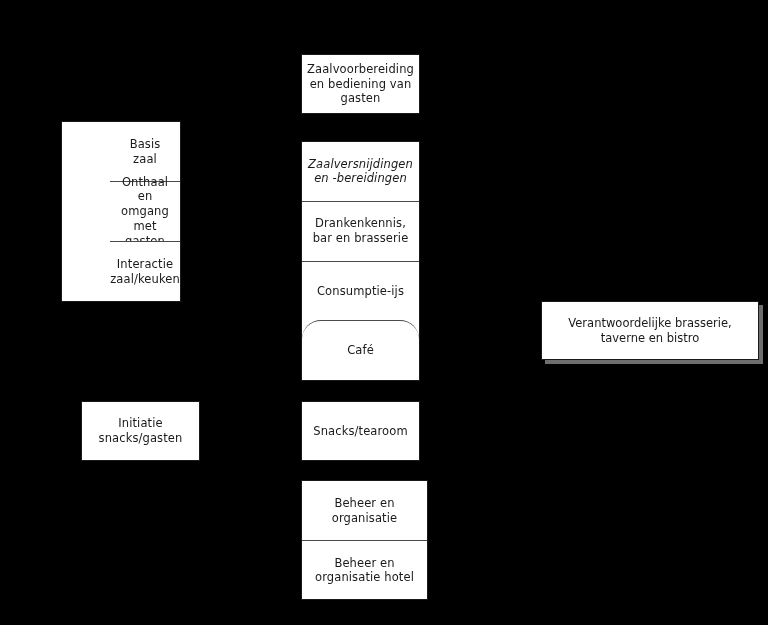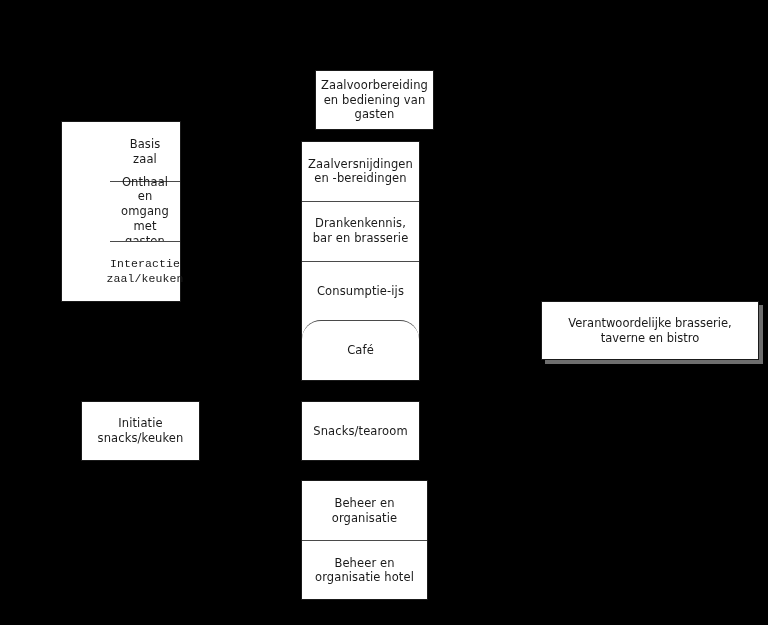--- a/index.html
+++ b/index.html
@@ -75,37 +75,37 @@
 </head>
 <body>
 
 <div id="canvas">
 
   <div class="node" style="left:61px; top:121px; width:120px; height:181px;padding-left:48px;">
     <div class="cell" style="height:60px;">Basis zaal</div>
     <div class="cell" style="height:60px;">Onthaal en
 omgang met
 gasten</div>
-    <div class="cell" style="height:61px;font-family:Liberation Mono, monospace;">Interactie
+    <div class="cell" style="height:61px;">Interactie
 zaal/keuken</div>
   </div>
 
   <div class="node" style="left:81px; top:401px; width:119px; height:60px;">
     <div class="cell" style="height:100%;">Initiatie
-snacks/keuken</div>
+snacks/gasten</div>
   </div>
 
-  <div class="node" style="left:301px; top:70px; width:119px; height:60px;margin-left:14px;">
+  <div class="node" style="left:301px; top:54px; width:119px; height:60px;">
     <div class="cell" style="height:100%;">Zaalvoorbereiding
 en bediening van
 gasten</div>
   </div>
 
   <div class="node" style="left:301px; top:141px; width:119px; height:240px;">
-    <div class="cell" style="height:59px;">Zaalversnijdingen
+    <div class="cell" style="height:59px;font-style:italic;">Zaalversnijdingen
 en -bereidingen</div>
     <div class="cell" style="height:60px;">Drankenkennis,
 bar en brasserie</div>
     <div class="cell" style="height:60px;">Consumptie-ijs</div>
     <div class="cell" style="height:60px;border-radius:19px;">Café</div>
   </div>
 
   <div class="node" style="left:301px; top:401px; width:119px; height:60px;">
     <div class="cell" style="height:100%;">Snacks/tearoom</div>
   </div>

